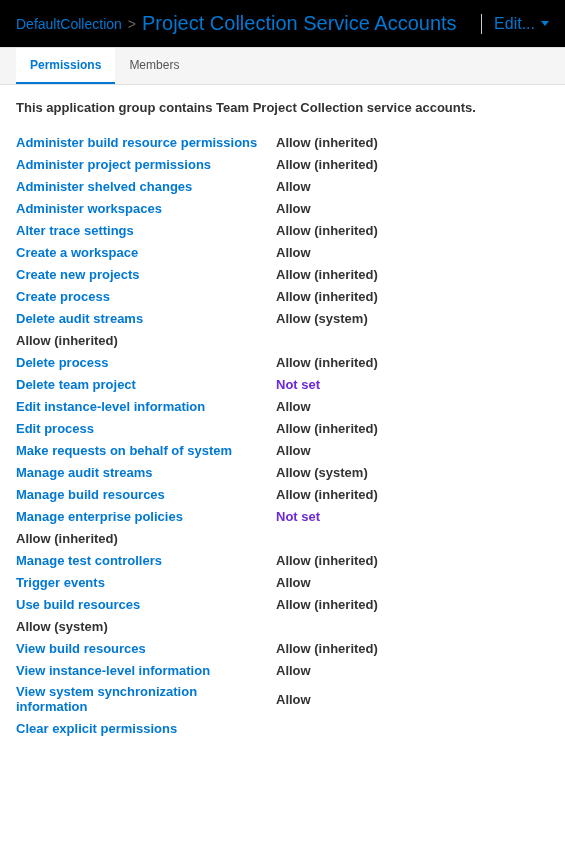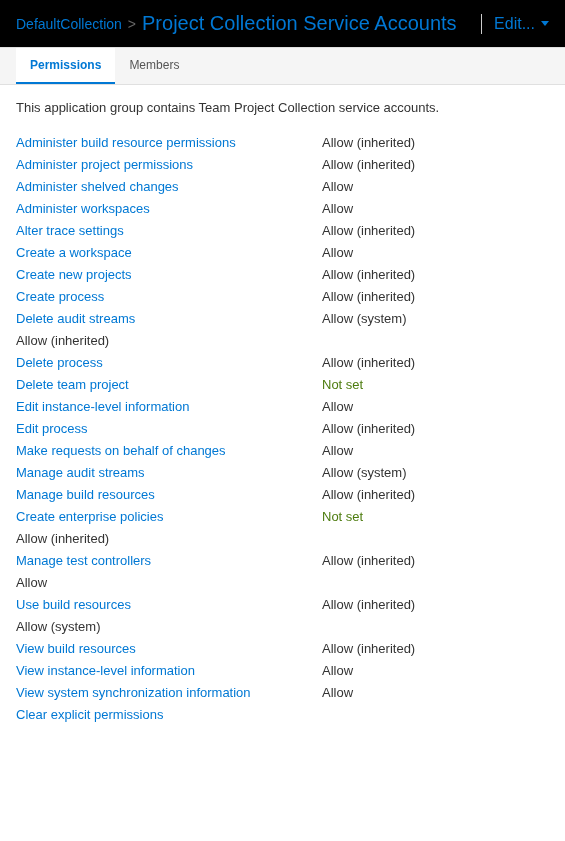--- a/index.html
+++ b/index.html
@@ -87,58 +87,58 @@
 
     .tab.active {
       color: #0078d4;
       border-bottom: 2px solid #0078d4;
       background: #fff;
       font-weight: 600;
     }
 
     .content {
       padding: 14px 16px;
+      font-weight: bold;
     }
 
     .description {
       font-size: 13px;
       color: #333;
       margin-bottom: 14px;
       line-height: 1.4;
     }
 
     .permission-table {
       width: 100%;
       border-collapse: collapse;
     }
 
     .permission-row {
       display: flex;
       align-items: center;
       padding: 3px 0;
       min-height: 22px;
-      gap: 46px;
     }
 
     .permission-name {
       flex: 0 0 260px;
       color: #0078d4;
       font-size: 13px;
       cursor: pointer;
       padding-right: 16px;
     }
 
     .permission-value {
       flex: 1;
       font-size: 13px;
       color: #333;
     }
 
     .permission-value.not-set {
-      color: #4d7c0f;
+      color: #6d28d9;
     }
 
     .clear-link {
       display: inline-block;
       margin-top: 4px;
       color: #0078d4;
       font-size: 13px;
       cursor: pointer;
       text-decoration: none;
     }
@@ -217,43 +217,44 @@
       </div>
       <div class="permission-row">
         <span class="permission-name">Edit instance-level information</span>
         <span class="permission-value">Allow</span>
       </div>
       <div class="permission-row">
         <span class="permission-name">Edit process</span>
         <span class="permission-value">Allow (inherited)</span>
       </div>
       <div class="permission-row">
-        <span class="permission-name">Make requests on behalf of changes</span>
+        <span class="permission-name">Make requests on behalf of system</span>
         <span class="permission-value">Allow</span>
       </div>
       <div class="permission-row">
         <span class="permission-name">Manage audit streams</span>
         <span class="permission-value">Allow (system)</span>
       </div>
       <div class="permission-row">
         <span class="permission-name">Manage build resources</span>
         <span class="permission-value">Allow (inherited)</span>
       </div>
       <div class="permission-row">
-        <span class="permission-name">Create enterprise policies</span>
+        <span class="permission-name">Manage enterprise policies</span>
         <span class="permission-value not-set">Not set</span>
       </div>
       <div class="permission-row">
         <span class="permission-value">Allow (inherited)</span>
       </div>
       <div class="permission-row">
         <span class="permission-name">Manage test controllers</span>
         <span class="permission-value">Allow (inherited)</span>
       </div>
       <div class="permission-row">
+        <span class="permission-name">Trigger events</span>
         <span class="permission-value">Allow</span>
       </div>
       <div class="permission-row">
         <span class="permission-name">Use build resources</span>
         <span class="permission-value">Allow (inherited)</span>
       </div>
       <div class="permission-row">
         <span class="permission-value">Allow (system)</span>
       </div>
       <div class="permission-row">

